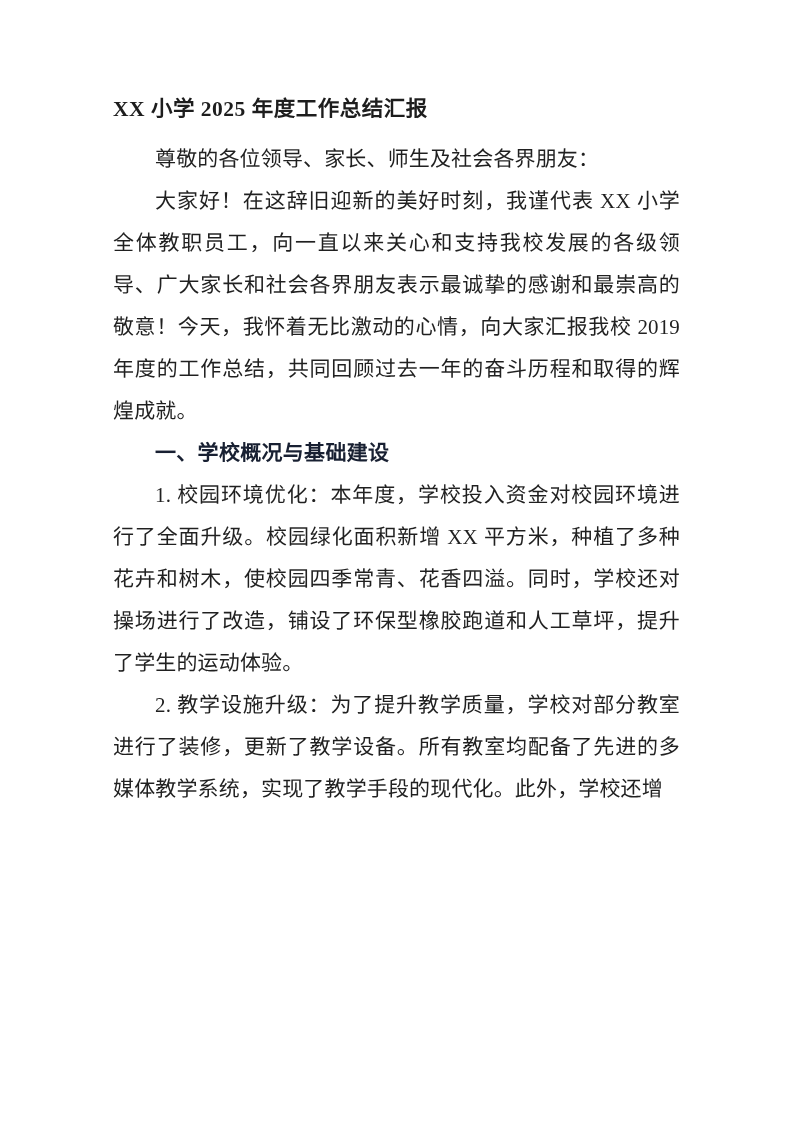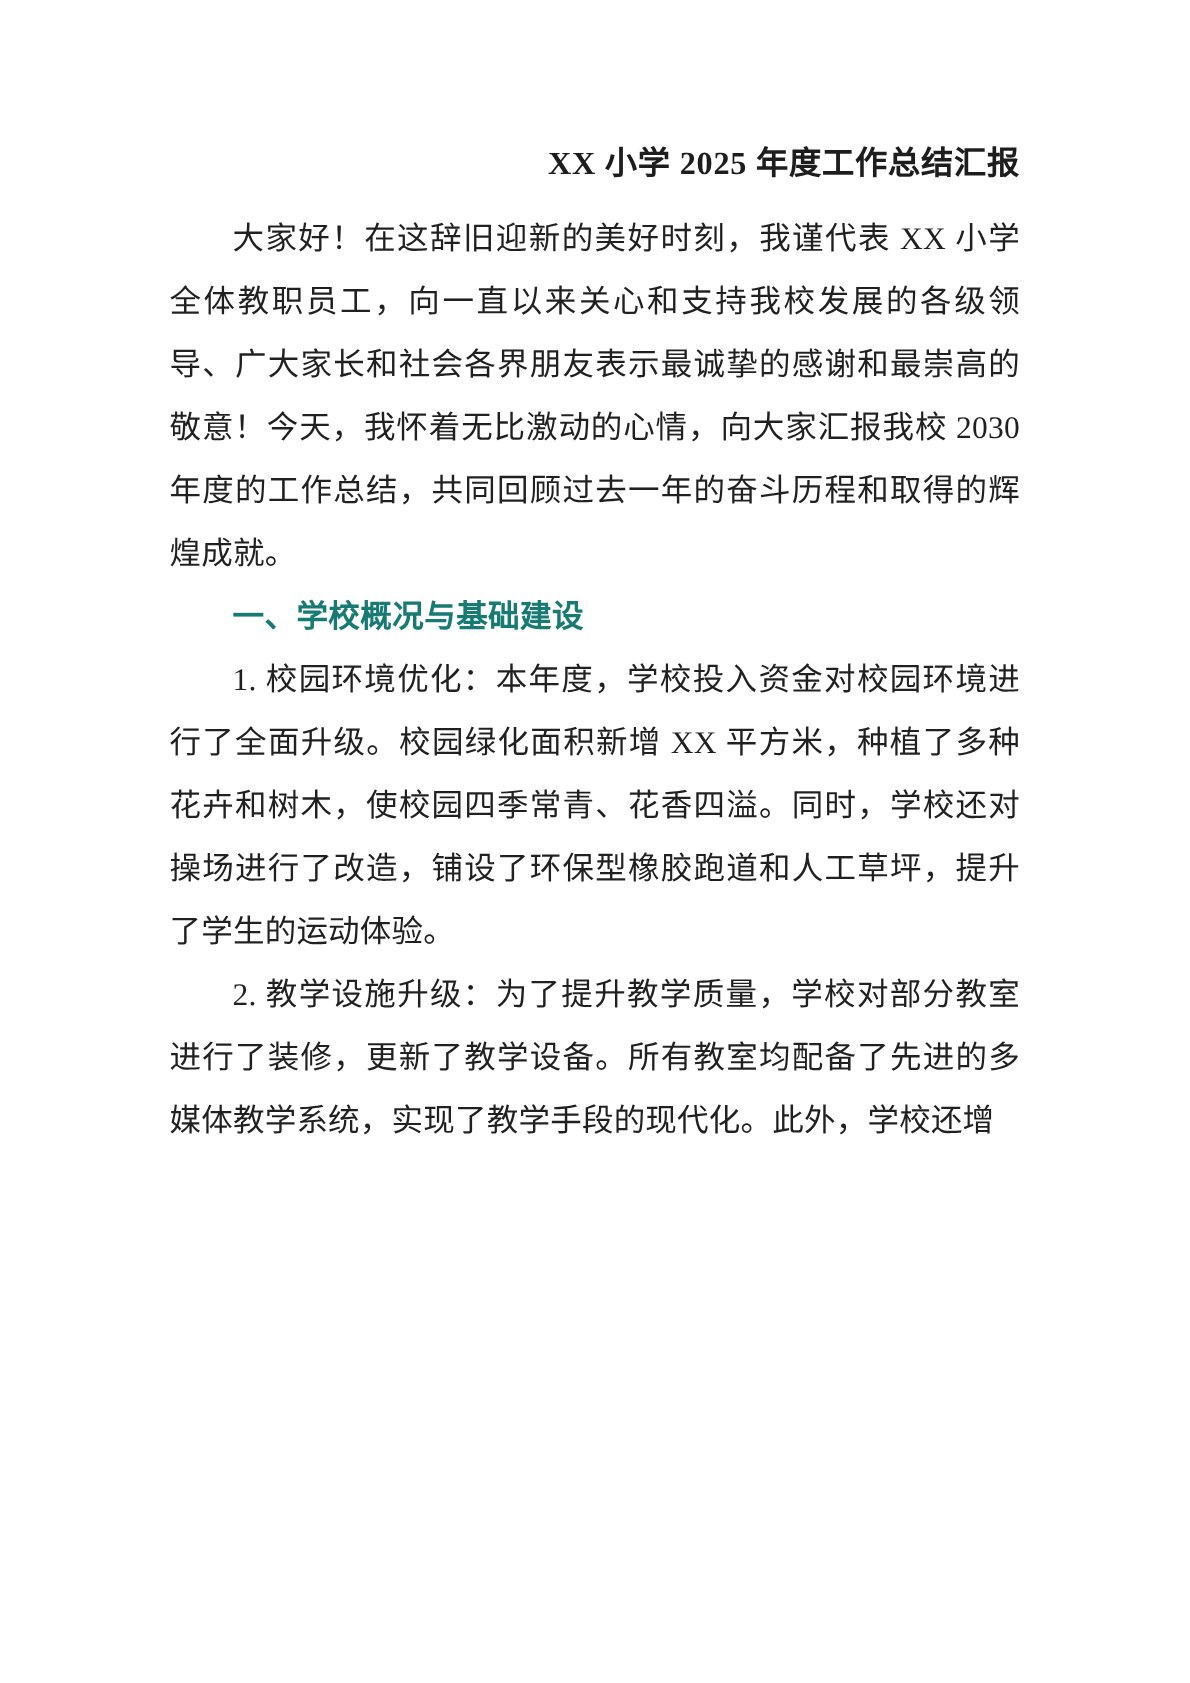--- a/index.html
+++ b/index.html
@@ -28,21 +28,21 @@
   .doc-body {
     position: absolute;
     left: 113px;
     top: 88px;
     width: 567px;
   }
 
   .doc-title {
     font-size: 21.5px;
     font-weight: bold;
-    text-align: right;
+    text-align: left;
     letter-spacing: 0.5px;
     color: #141414;
     line-height: 42px;
     margin: 0 0 8px 0;
     white-space: nowrap;
   }
 
   .para {
     font-size: 21px;
     line-height: 42px;
@@ -52,43 +52,44 @@
     text-justify: inter-character;
     text-align-last: left;
     letter-spacing: 0.15px;
     text-indent: 2em;
   }
 
   .heading {
     font-size: 21px;
     line-height: 42px;
     font-weight: bold;
-    color: #0f766e;
+    color: #0f172a;
     margin: 0;
     text-indent: 2em;
     letter-spacing: 0.3px;
     text-align: left;
   }
 
   
   .doc-body {
     filter: none;
     opacity: 0.96;
   }
 </style>
 </head>
 <body>
 
 <div class="page">
   <div class="doc-body">
 
     <h1 class="doc-title">XX 小学 2025 年度工作总结汇报</h1>
 
+    <p class="para">尊敬的各位领导、家长、师生及社会各界朋友：</p>
 
-    <p class="para">大家好！在这辞旧迎新的美好时刻，我谨代表 XX 小学全体教职员工，向一直以来关心和支持我校发展的各级领导、广大家长和社会各界朋友表示最诚挚的感谢和最崇高的敬意！今天，我怀着无比激动的心情，向大家汇报我校 2030 年度的工作总结，共同回顾过去一年的奋斗历程和取得的辉煌成就。</p>
+    <p class="para">大家好！在这辞旧迎新的美好时刻，我谨代表 XX 小学全体教职员工，向一直以来关心和支持我校发展的各级领导、广大家长和社会各界朋友表示最诚挚的感谢和最崇高的敬意！今天，我怀着无比激动的心情，向大家汇报我校 2019 年度的工作总结，共同回顾过去一年的奋斗历程和取得的辉煌成就。</p>
 
     <h2 class="heading">一、学校概况与基础建设</h2>
 
 
     <p class="para">1. 校园环境优化：本年度，学校投入资金对校园环境进行了全面升级。校园绿化面积新增 XX 平方米，种植了多种花卉和树木，使校园四季常青、花香四溢。同时，学校还对操场进行了改造，铺设了环保型橡胶跑道和人工草坪，提升了学生的运动体验。</p>
 
     <p class="para">2. 教学设施升级：为了提升教学质量，学校对部分教室进行了装修，更新了教学设备。所有教室均配备了先进的多媒体教学系统，实现了教学手段的现代化。此外，学校还增</p>
 
   </div>
 </div>

